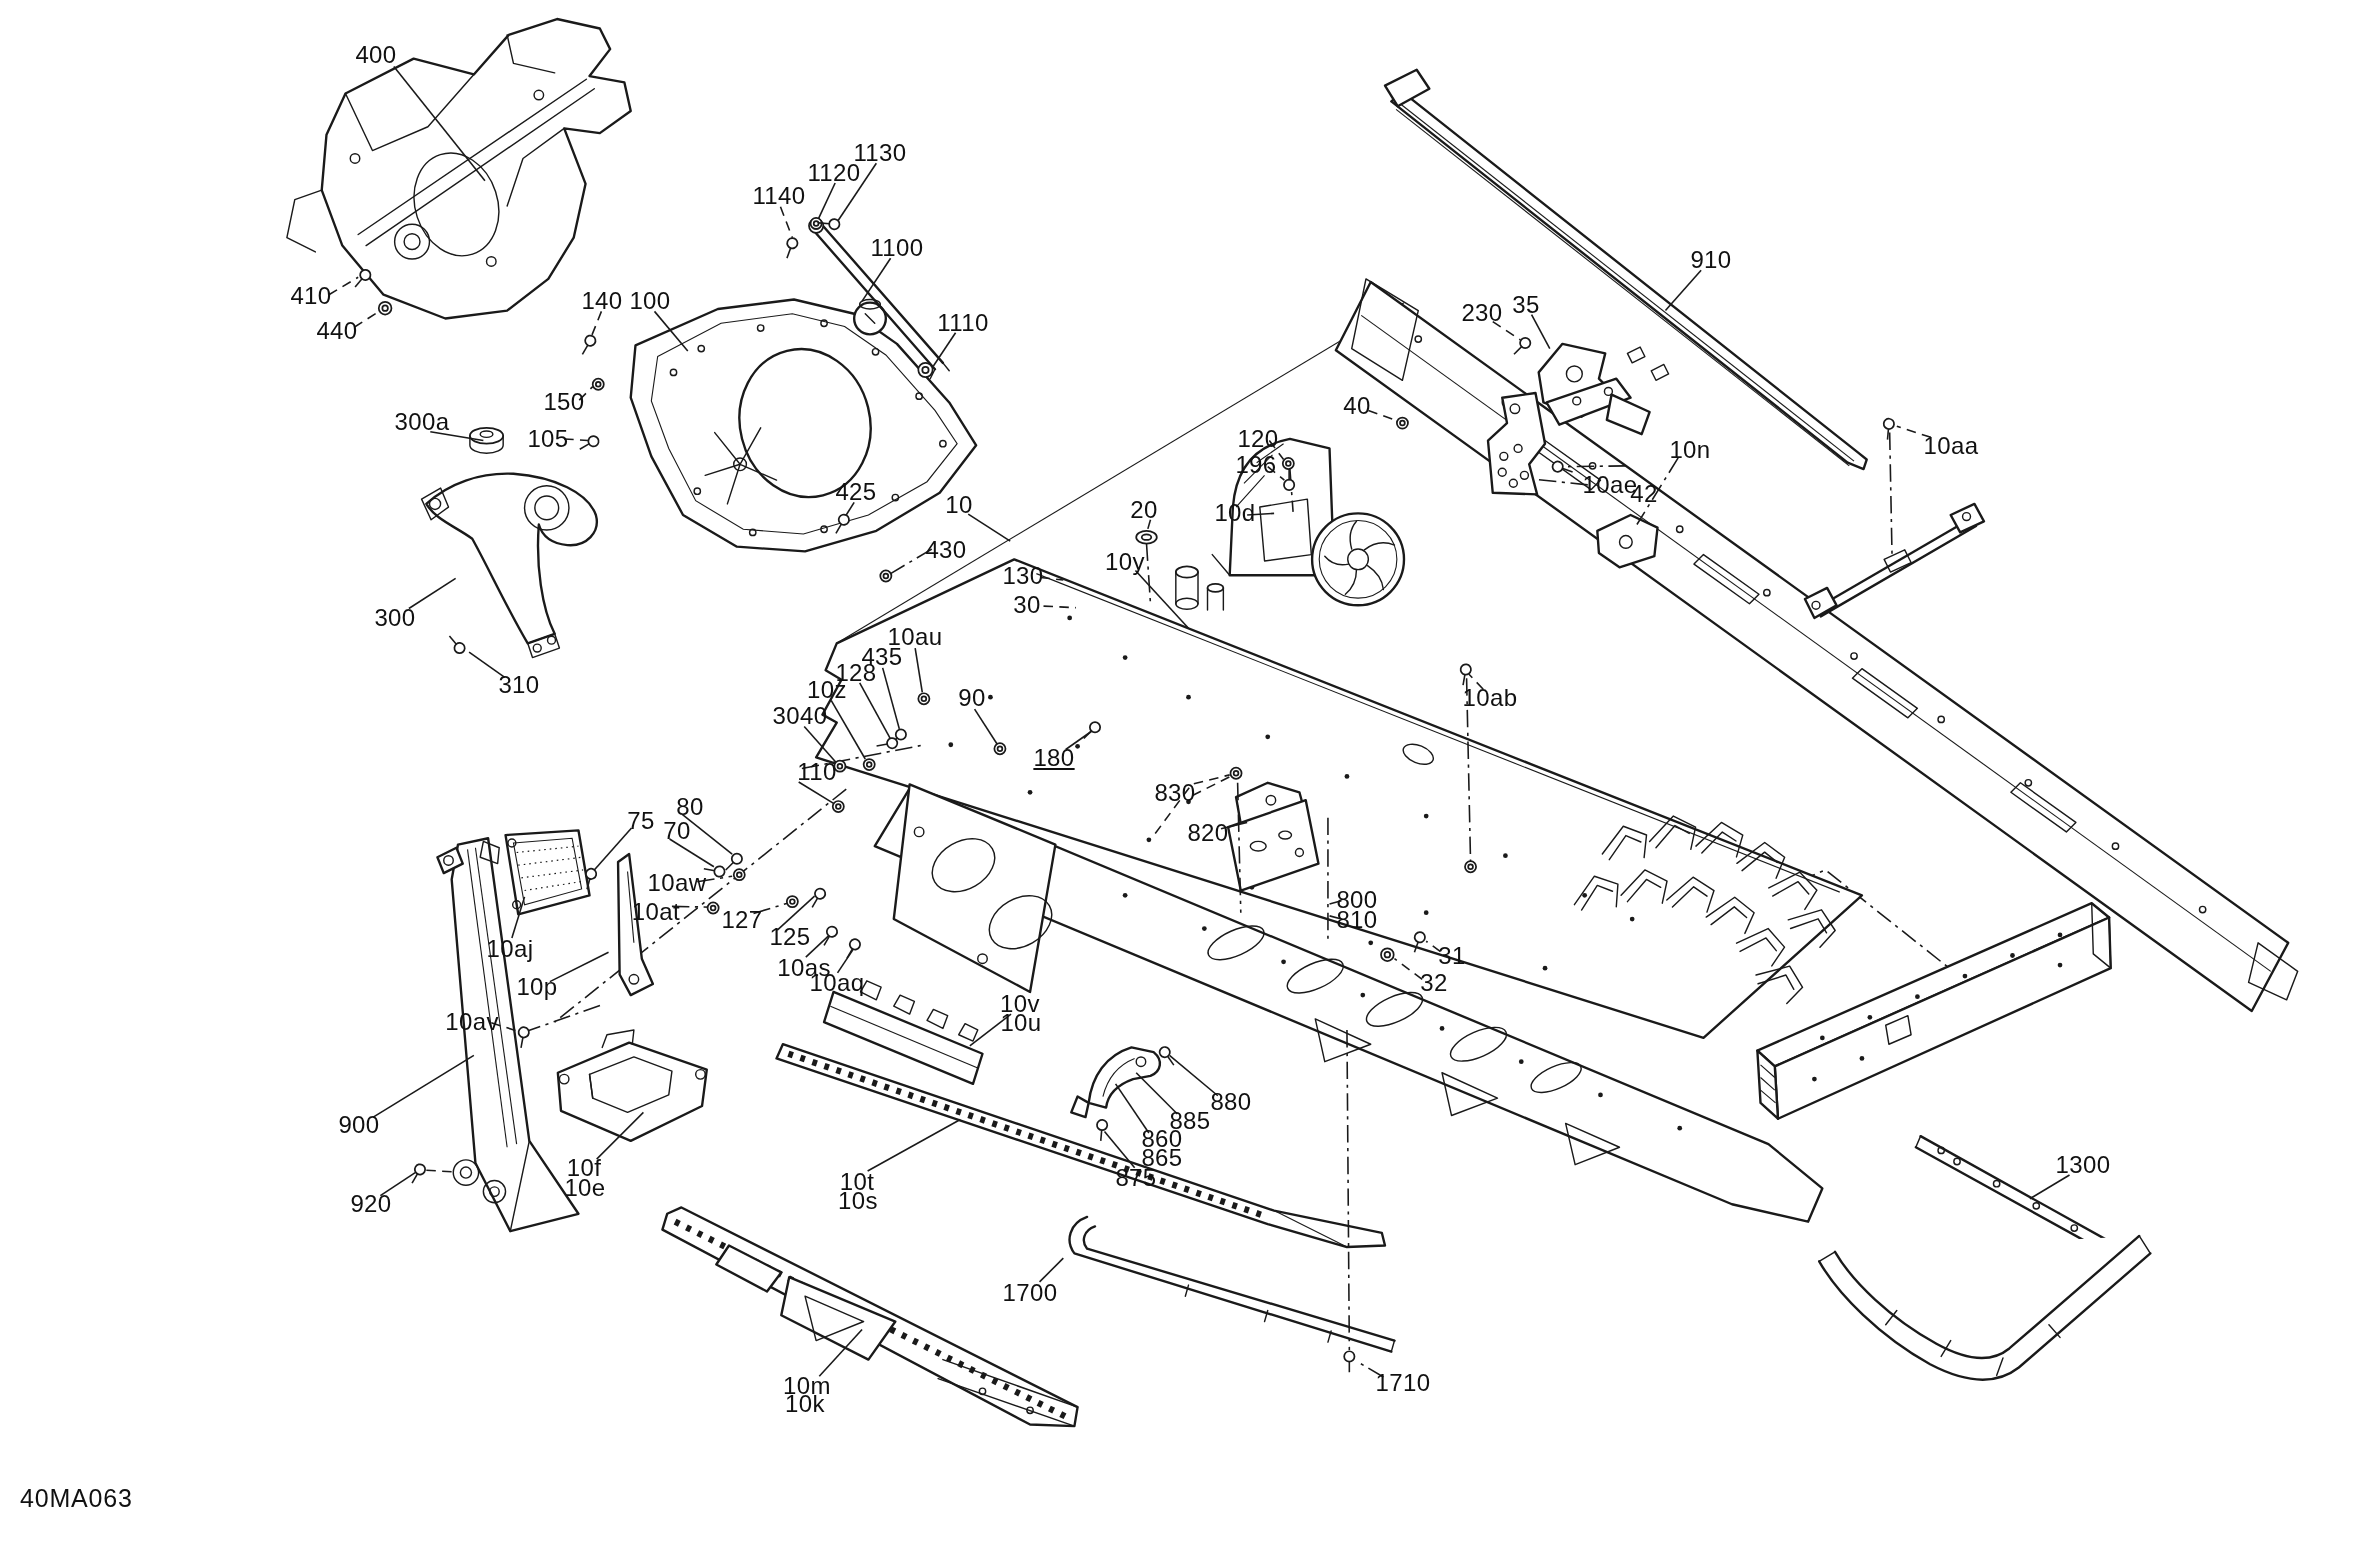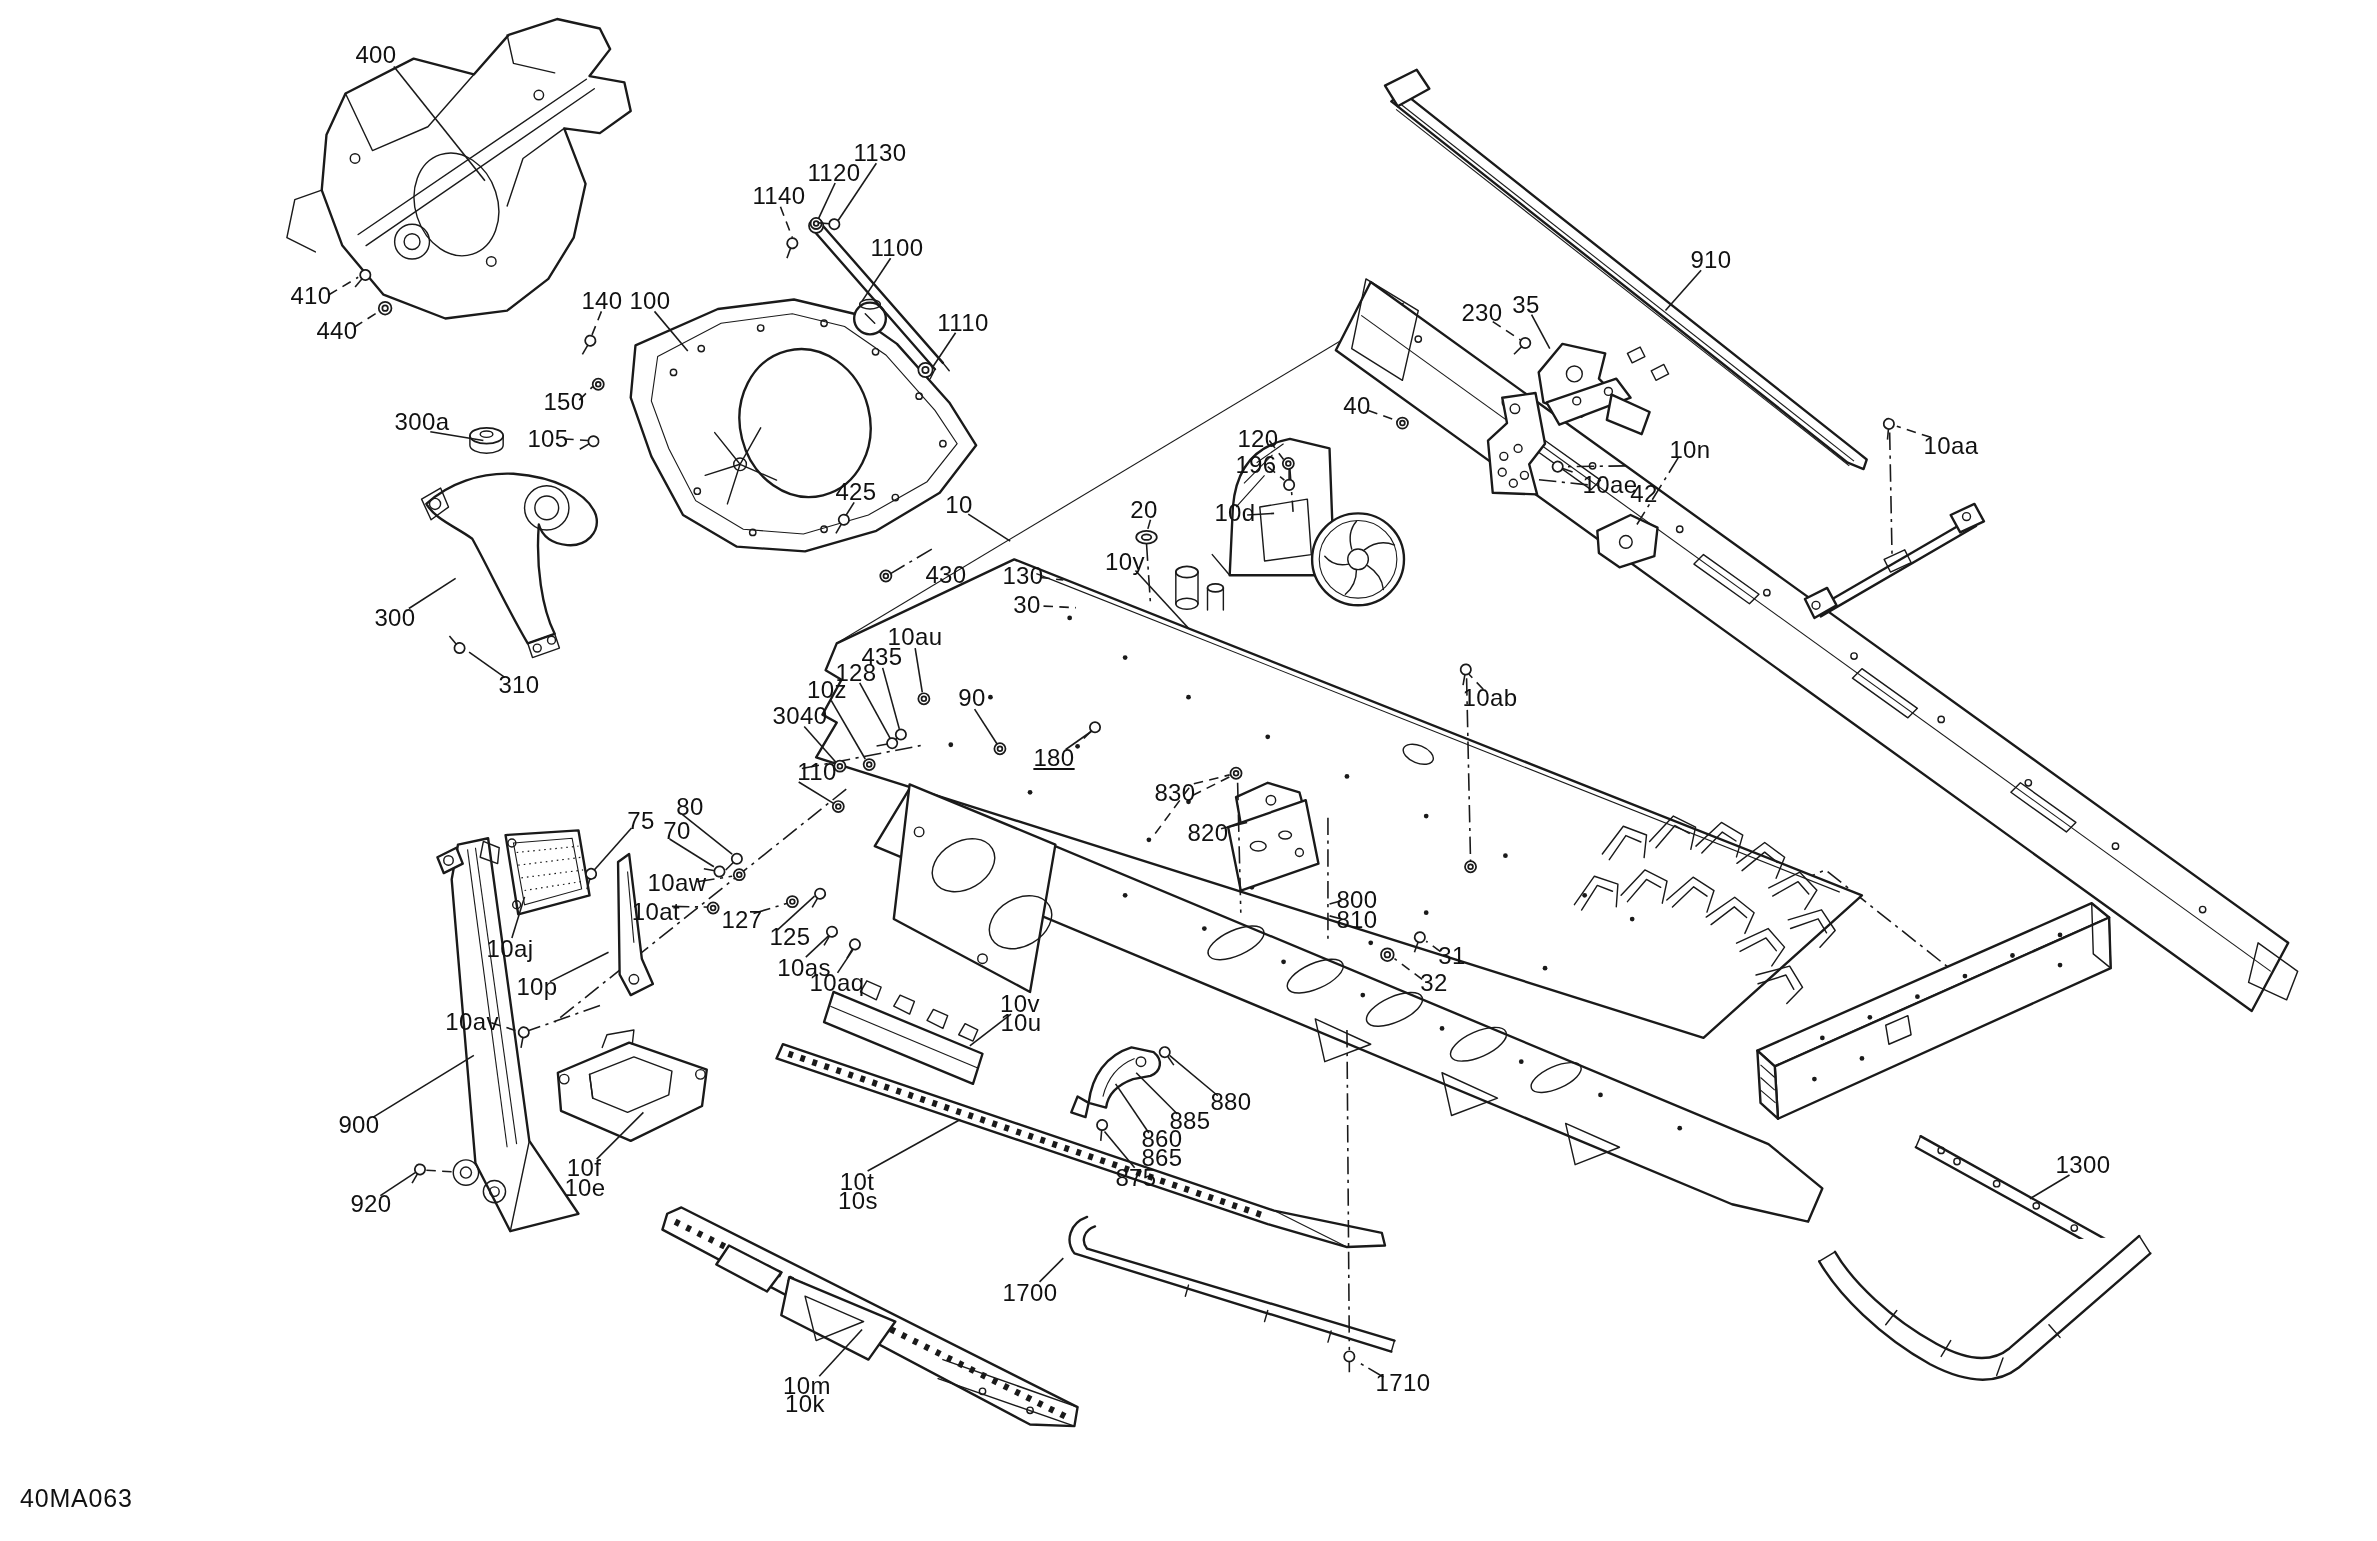--- a/index.html
+++ b/index.html
@@ -546,21 +546,21 @@
       <span class="part-label" style="left: 880px; top: 153px;">1130</span>
       <span class="part-label" style="left: 897px; top: 248px;">1100</span>
       <span class="part-label" style="left: 963px; top: 323px;">1110</span>
       <span class="part-label" style="left: 602px; top: 301px;">140</span>
       <span class="part-label" style="left: 650px; top: 301px;">100</span>
       <span class="part-label" style="left: 564px; top: 402px;">150</span>
       <span class="part-label" style="left: 548px; top: 439px;">105</span>
       <span class="part-label" style="left: 422px; top: 422px;">300a</span>
       <span class="part-label" style="left: 856px; top: 492px;">425</span>
       <span class="part-label" style="left: 959px; top: 505px;">10</span>
-      <span class="part-label" style="left: 946px; top: 575px;">430</span>
+      <span class="part-label" style="left: 946px; top: 550px;">430</span>
       <span class="part-label" style="left: 395px; top: 618px;">300</span>
       <span class="part-label" style="left: 519px; top: 685px;">310</span>
       <span class="part-label" style="left: 1023px; top: 576px;">130</span>
       <span class="part-label" style="left: 1027px; top: 605px;">30</span>
       <span class="part-label" style="left: 1144px; top: 510px;">20</span>
       <span class="part-label" style="left: 1235px; top: 513px;">10d</span>
       <span class="part-label" style="left: 1125px; top: 562px;">10y</span>
       <span class="part-label" style="left: 1258px; top: 439px;">120</span>
       <span class="part-label" style="left: 1256px; top: 465px;">196</span>
       <span class="part-label" style="left: 1482px; top: 313px;">230</span>

